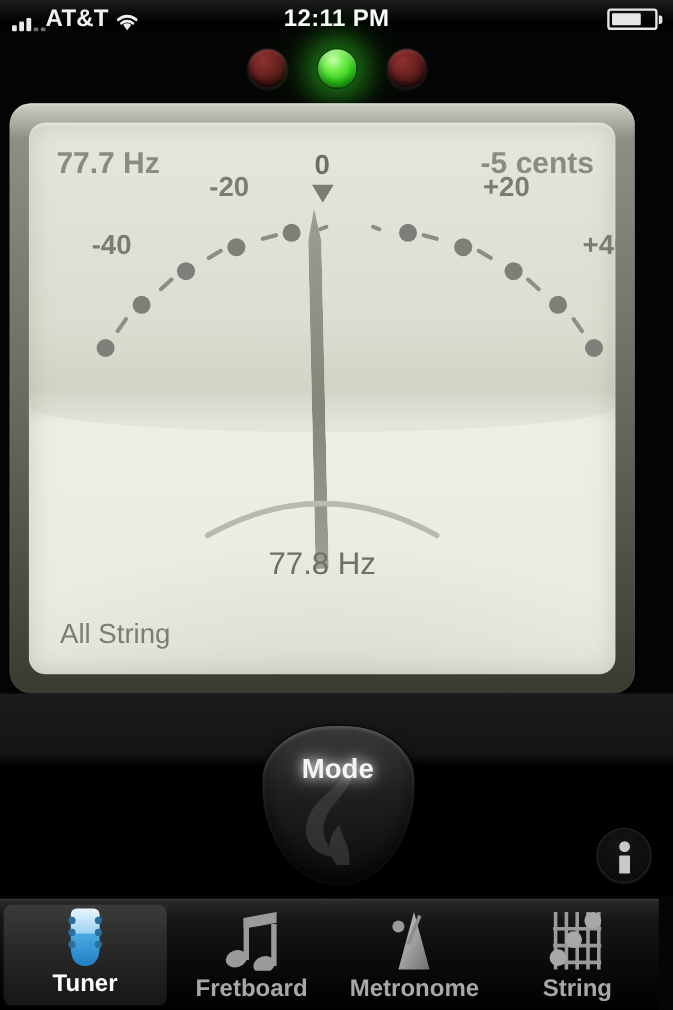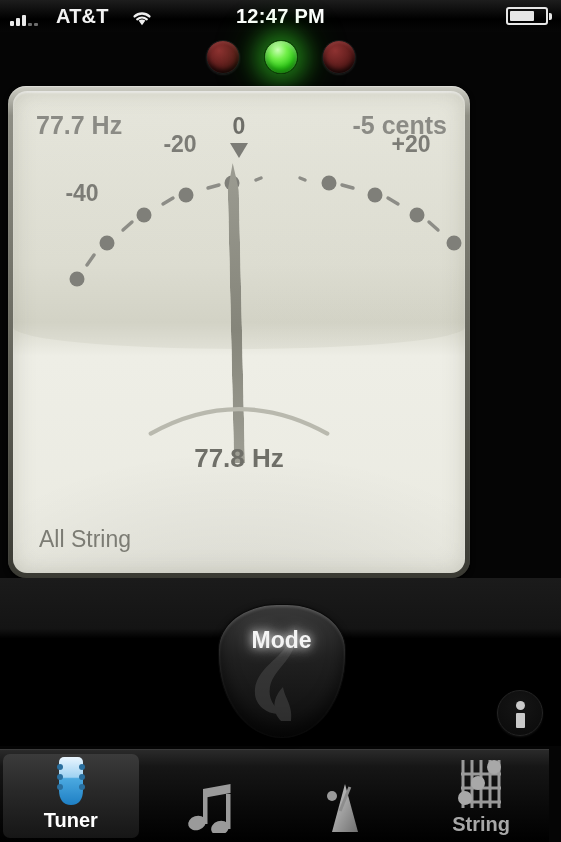--- a/index.html
+++ b/index.html
@@ -3,21 +3,21 @@
 <meta charset="utf-8">
 <style>
   html,body{margin:0;padding:0;background:#000;}
   body{width:561px;height:842px;overflow:hidden;font-family:"Liberation Sans",sans-serif;}
   #app{position:relative;width:561px;height:842px;background:#050505;overflow:hidden;}
 
   
   .statusbar{position:absolute;left:0;top:0;width:561px;height:32px;
     background:linear-gradient(#1d1d1d,#000 60%,#060606);
     display:flex;align-items:center;}
-  .sb-left{display:flex;align-items:flex-end;gap:18px;padding-left:10px;}
+  .sb-left{display:flex;align-items:flex-end;gap:0;padding-left:10px;}
   .bars{display:flex;align-items:flex-end;gap:2px;height:14px;}
   .bars i{display:block;width:4px;background:#e9e9e9;border-radius:1px;}
   .bars i.b1{height:5px}.bars i.b2{height:8px}.bars i.b3{height:11px}
   .bars i.d{background:#6d6d6d;height:3px}
   .carrier{color:#f2f2f2;font-size:20px;font-weight:bold;letter-spacing:.2px;line-height:20px;}
   .wifi{position:relative;width:22px;height:16px;margin-left:4px;}
   .wifi svg{display:block}
   .sb-center{position:absolute;left:0;right:0;text-align:center;color:#fff;
     font-size:20px;font-weight:bold;letter-spacing:.3px;}
   .sb-right{position:absolute;right:9px;top:7px;display:flex;align-items:center;}
@@ -37,24 +37,24 @@
     border:1px solid #1a1a1a;}
   .led.on .glass{
     background:radial-gradient(circle at 40% 28%, #c9ffb4 0%, #72ef4a 30%, #2fc918 62%, #149a07 100%);
     box-shadow:0 0 20px 9px rgba(57,226,40,.42), 0 0 40px 16px rgba(40,200,25,.18),
                inset 0 -3px 6px rgba(0,60,0,.55), inset 0 2px 4px rgba(255,255,255,.45);
     border:1px solid #0d4a05;}
   .led .rim{position:absolute;inset:-3px;border-radius:50%;
     background:linear-gradient(#3a3a3a,#121212);z-index:-1;}
 
   
-  .dial-frame{position:absolute;left:8px;top:86px;width:462px;height:492px;
+  .dial-frame{position:absolute;left:8px;top:86px;width:521px;height:492px;
     border-radius:18px;
     background:linear-gradient(#cfcfc6,#8e8e84 6%,#6a6a60 50%,#3a3a33);
-    padding:5px;box-sizing:border-box;
+    padding:16px;box-sizing:border-box;
     box-shadow:0 2px 5px rgba(0,0,0,.9), inset 0 1px 1px rgba(255,255,255,.35);}
   .dial{position:relative;width:100%;height:100%;border-radius:14px;overflow:hidden;
     background:
       radial-gradient(120% 70% at 50% 118%, rgba(0,0,0,.10) 0%, rgba(0,0,0,0) 62%),
       linear-gradient(#e6e6dc 0%, #e2e2d7 36%, #d9d9cd 48%, #eeeee6 55%, #eaeae1 100%);
     box-shadow:inset 0 0 22px rgba(120,120,100,.28), inset 0 2px 2px rgba(255,255,255,.8);}
   .dial .sheen{position:absolute;left:0;right:0;top:0;height:258px;
     background:linear-gradient(rgba(255,255,255,.0),rgba(160,160,140,.13));
     border-radius:0 0 50% 50%/0 0 22px 22px;pointer-events:none;}
 
@@ -71,21 +71,21 @@
     transform-origin:50% 100%;
     background:linear-gradient(#9c9c92,#85857a 55%,#9e9e94);
     clip-path:polygon(50% 0%, 100% 9%, 100% 100%, 0% 100%, 0% 9%);
     box-shadow:0 0 4px rgba(120,120,100,.35);}
 
   .noteblock{position:absolute;left:0;right:0;top:298px;text-align:center;}
   .notearc{width:100%;height:52px;display:block;}
   .noteline{font-size:112px;font-weight:bold;color:#4f4f4d;line-height:98px;
     letter-spacing:2px;margin-top:-6px;}
   .noteflat{font-weight:normal;font-family:"DejaVu Sans",sans-serif;font-size:116px;}
-  .notehz{margin-top:2px;font-size:26px;font-weight:bold;color:#6f6f68;}
+  .notehz{margin-top:2px;font-size:26px;font-weight:normal;color:#6f6f68;}
 
   
   .midpanel{position:absolute;left:0;top:578px;width:561px;height:168px;
     background:linear-gradient(#1b1b1b 0%,#141414 30%,#000 36%,#000 100%);}
   .pick{position:absolute;left:50%;top:604px;margin-left:-63px;width:126px;height:132px;
     background:linear-gradient(#3a3a3a,#202020 42%,#0c0c0c 100%);
     border-radius:46% 46% 50% 50%/34% 34% 62% 62%;
     border:1px solid #0a0a0a;
     box-shadow:0 3px 7px rgba(0,0,0,.95), inset 0 2px 3px rgba(255,255,255,.18),
                inset 0 -10px 16px rgba(0,0,0,.6);
@@ -129,21 +129,21 @@
       </span>
       <span class="carrier">AT&amp;T</span>
       <span class="wifi">
         <svg width="22" height="16" viewBox="0 0 22 16">
           <path d="M11 15.2 L7.6 10.6 A6 6 0 0 1 14.4 10.6 Z" fill="#efefef"></path>
           <path d="M3.6 6.4 A11 11 0 0 1 18.4 6.4" stroke="#efefef" stroke-width="2.4" fill="none" stroke-linecap="round"></path>
           <path d="M6.2 9.4 A7.4 7.4 0 0 1 15.8 9.4" stroke="#efefef" stroke-width="2.2" fill="none" stroke-linecap="round"></path>
         </svg>
       </span>
     </div>
-    <div class="sb-center">12:47 PM</div>
+    <div class="sb-center">12:11 PM</div>
     <div class="sb-right">
       <div class="batt">
           <span></span>
         </div>
       <div class="battcap"></div>
     </div>
   </div>
 
   <div class="leds">
     <div class="led off" style="left:206px">
@@ -262,36 +262,38 @@
         <svg width="48" height="50" viewBox="0 0 48 50">
           <g fill="#9a9a9a">
             <ellipse cx="11" cy="40" rx="9" ry="7" transform="rotate(-18 11 40)"></ellipse>
             <ellipse cx="34" cy="45" rx="9" ry="7" transform="rotate(-18 34 45)"></ellipse>
             <rect x="17" y="6" width="4.5" height="35"></rect>
             <rect x="40" y="11" width="4.5" height="35"></rect>
             <path d="M17 6 L44.5 1 L44.5 10 L17 15 Z"></path>
           </g>
         </svg>
       </div>
+      <div class="tablabel">Fretboard</div>
     </div>
 
     <div class="tab">
       <div class="tabicon">
         <svg width="48" height="52" viewBox="0 0 48 52">
           <defs>
               <linearGradient id="mg" x1="0" y1="0" x2="1" y2="1">
             <stop offset="0%" stop-color="#cfcfcf"></stop>
                 <stop offset="100%" stop-color="#6f6f6f"></stop>
               </linearGradient>
             </defs>
           <path d="M24 2 L37 50 L11 50 Z" fill="url(#mg)"></path>
           <rect x="22.5" y="4" width="3" height="26" fill="#8d8d8d" transform="rotate(22 24 17)"></rect>
           <circle cx="11" cy="14" r="5" fill="#9a9a9a"></circle>
         </svg>
       </div>
+      <div class="tablabel">Metronome</div>
     </div>
 
     <div class="tab">
       <div class="tabicon">
         <svg width="50" height="52" viewBox="0 0 50 52">
           <g stroke="#9a9a9a" stroke-width="3">
             <line x1="7" y1="2" x2="7" y2="50"></line>
               <line x1="16" y1="2" x2="16" y2="50"></line>
             <line x1="25" y1="2" x2="25" y2="50"></line>
               <line x1="34" y1="2" x2="34" y2="50"></line>

